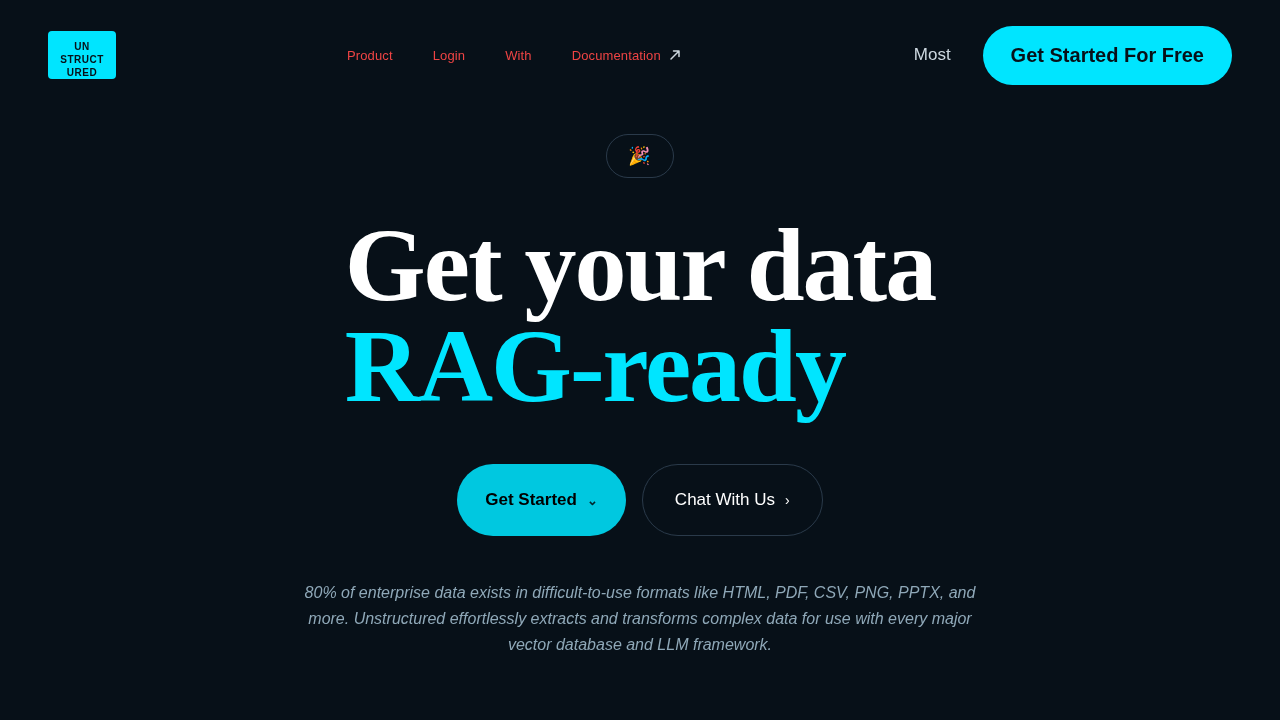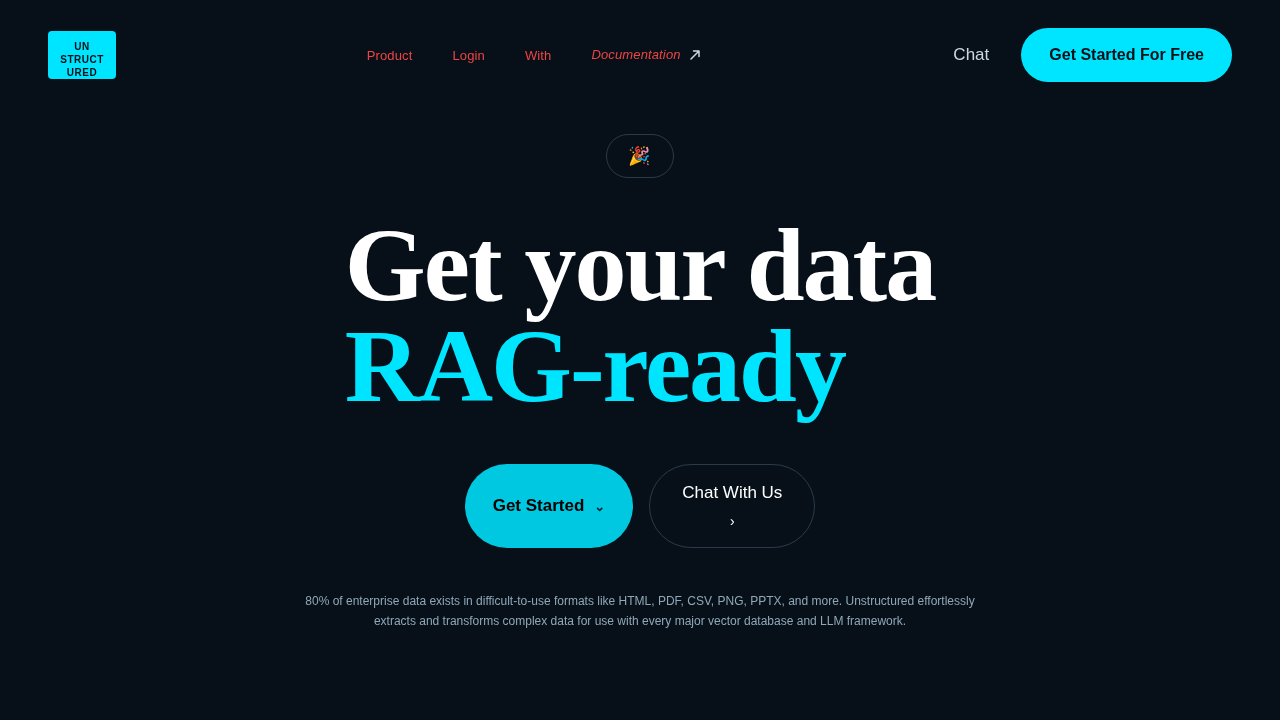--- a/index.html
+++ b/index.html
@@ -56,23 +56,22 @@
     .nav-links a {
       color: #ef4444;
       text-decoration: none;
       font-size: 13px;
       font-weight: 400;
       letter-spacing: 0.01em;
     }
 
     .nav-doc-link {
       display: flex;
-      align-items: flex-start;
+      align-items: flex-end;
       gap: 6px;
-      font-style: italic;
     }
 
     .external-icon {
       width: 16px;
       height: 16px;
       display: inline-flex;
       align-items: center;
       justify-content: center;
     }
 
@@ -87,21 +86,21 @@
       text-decoration: none;
       font-size: 17px;
     }
 
     .cta-button {
       background-color: #00e5ff;
       color: #071018;
       border: none;
       border-radius: 50px;
       padding: 18px 28px;
-      font-size: 16px;
+      font-size: 20px;
       font-weight: 600;
       cursor: pointer;
       white-space: nowrap;
     }
 
     
     .hero {
       display: flex;
       flex-direction: column;
       align-items: center;
@@ -174,40 +173,40 @@
       align-items: center;
       gap: 10px;
       background-color: transparent;
       color: white;
       border: 1.5px solid #2a3a4a;
       border-radius: 50px;
       padding: 18px 32px;
       font-size: 17px;
       font-weight: 500;
       cursor: pointer;
-      flex-direction: column;
     }
 
     .chevron-down {
       font-size: 13px;
       opacity: 0.8;
     }
 
     .arrow-right {
       font-size: 14px;
     }
 
     .hero-description {
       margin-top: 44px;
       text-align: center;
       max-width: 720px;
-      font-size: 12px;
+      font-size: 16px;
       color: #8fa8b8;
       line-height: 1.6;
       padding: 0 20px;
+      font-style: italic;
     }
   </style>
 </head>
 <body>
 
 <nav class="navbar">
   <div class="logo-box">
     <div class="logo-text">UN<br>STRUCT<br>URED</div>
   </div>
 
@@ -227,21 +226,21 @@
         <span class="external-icon">
           <svg width="14" height="14" viewBox="0 0 14 14" fill="none" xmlns="http://www.w3.org/2000/svg">
             <path d="M3 11L11 3M11 3H5.5M11 3V8.5" stroke="#cdd8e0" stroke-width="1.5" stroke-linecap="round" stroke-linejoin="round"></path>
           </svg>
         </span>
       </a>
     </li>
   </ul>
 
   <div class="nav-right">
-    <a href="#" class="login-link">Chat</a>
+    <a href="#" class="login-link">Most</a>
     <button class="cta-button">Get Started For Free</button>
   </div>
 </nav>
 
 <section class="hero">
   <div class="badge">
     <span class="badge-emoji">🎉</span>
   </div>
 
   <h1 class="hero-title">

